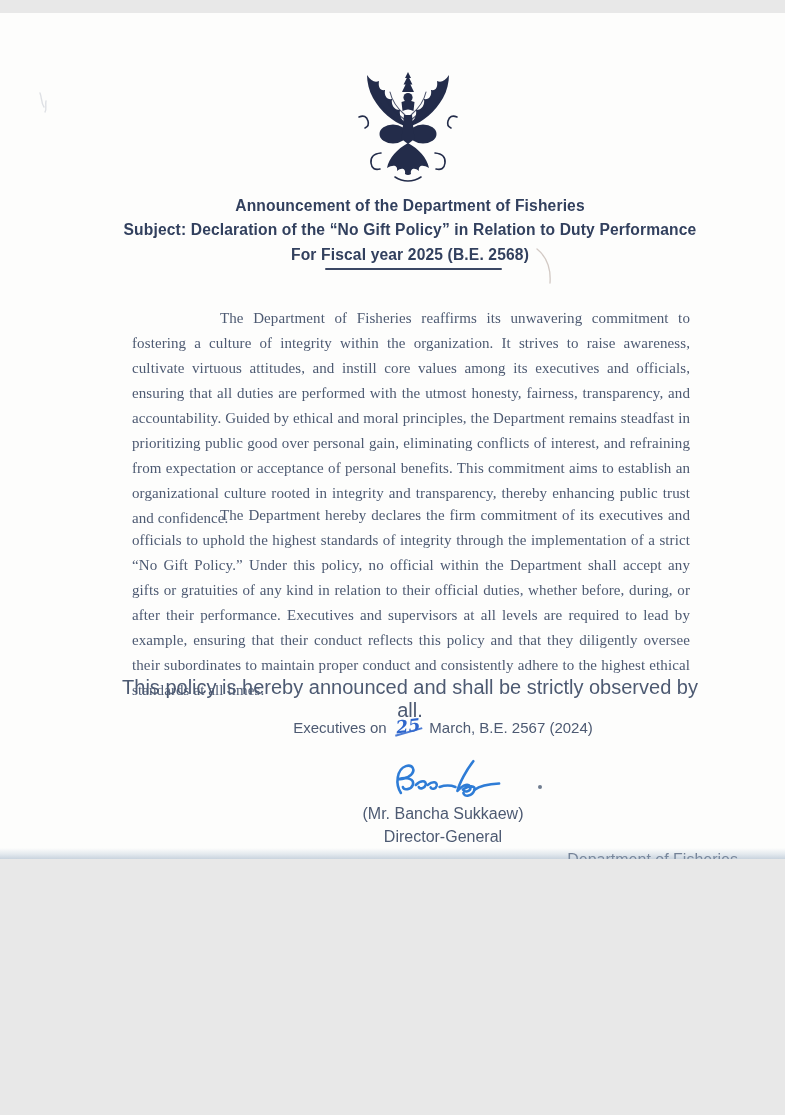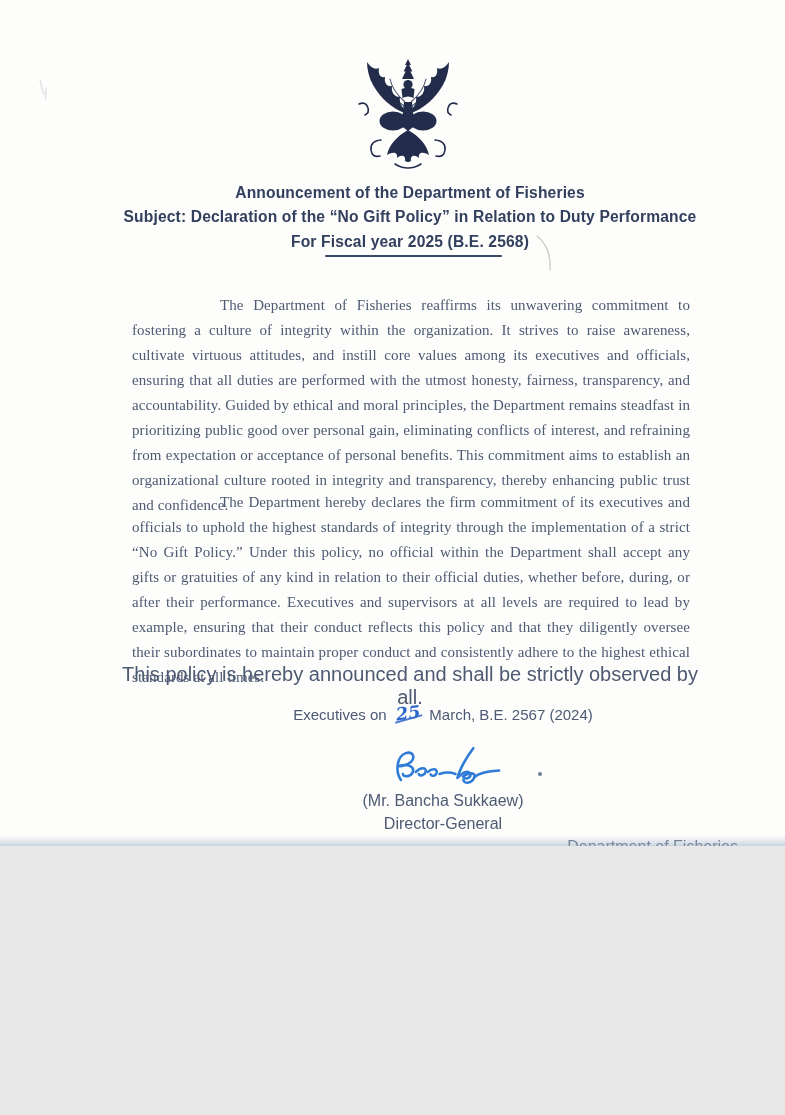--- a/index.html
+++ b/index.html
@@ -1,19 +1,19 @@
 <!DOCTYPE html>
 <html><head>
 <meta charset="utf-8">
 <style>
   html,body { margin:0; padding:0; background:#e8e8e8; }
   .page {
     position:relative;
     width:785px; height:846px;
-    margin:0 auto;
+    margin:13px auto;
     background:#fdfdfc;
     overflow:hidden;
     font-family:"Liberation Sans", sans-serif;
     color:#4d5a72;
   }
   
   .emblem { position:absolute; left:352px; top:58px; width:112px; height:116px; }
   
   .header {
     position:absolute; left:115px; top:181px; width:590px;

